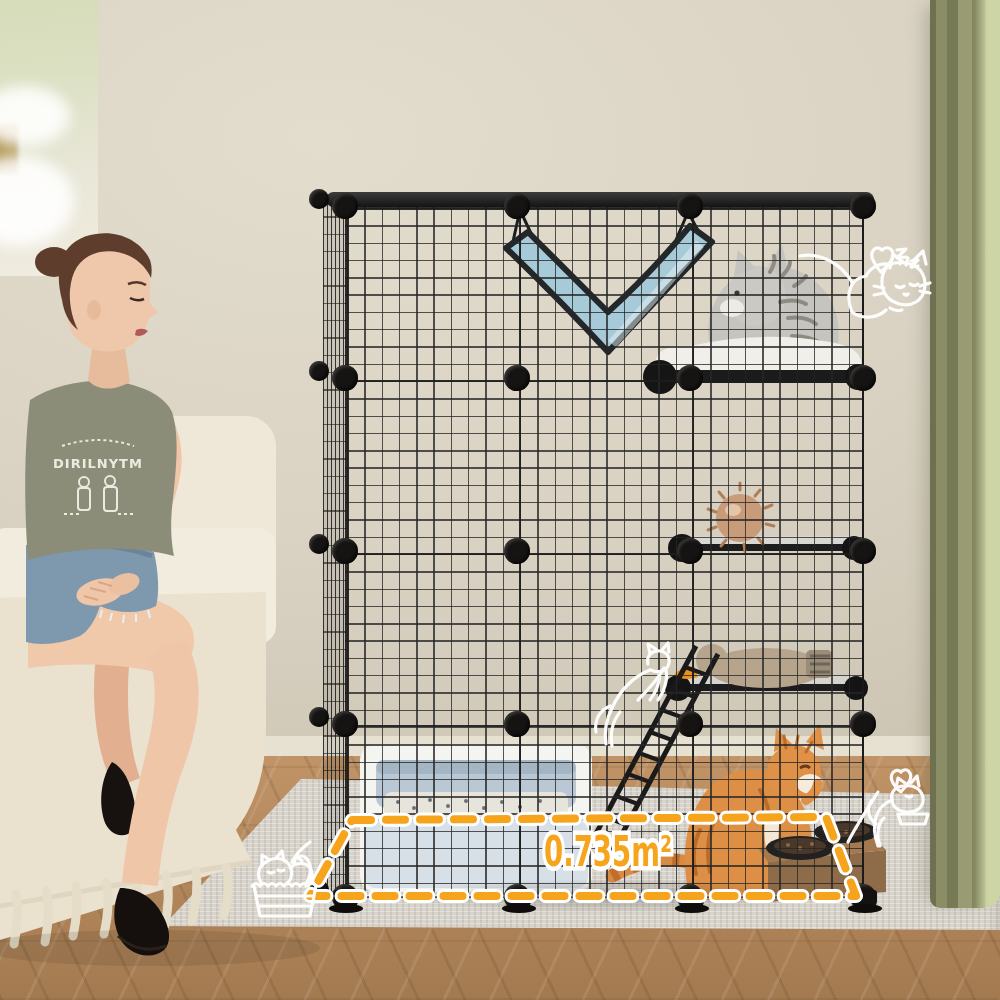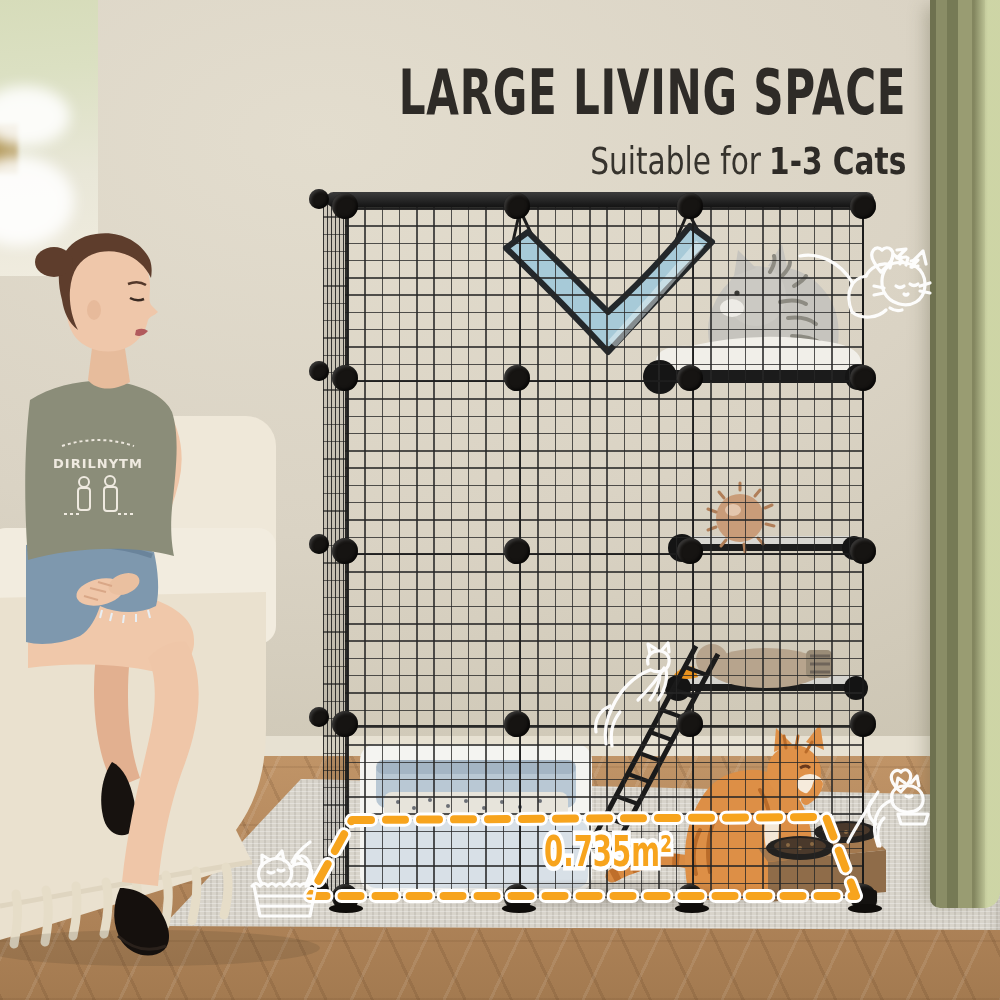--- a/index.html
+++ b/index.html
@@ -386,19 +386,13 @@
         <path d="M664,668 C656,682 646,692 638,700"></path>
         <path d="M660,672 C660,682 656,692 650,700"></path>
         <path d="M666,670 C668,680 664,692 658,700"></path>
         <path d="M612,708 C606,720 604,732 606,744"></path>
         <path d="M620,712 C612,722 610,734 612,746"></path>
         <path d="M610,706 C600,710 594,720 596,732"></path>
       </g>
     </g>
   </svg>
 
-  <div class="headline">
-    <div class="h-line1">LARGE LIVING SPACE</div>
-    <div class="h-line2">
-      <span>Suitable for</span><span class="bold">1-3 Cats</span>
-    </div>
-  </div>
 </div>
 
 </body></html>

